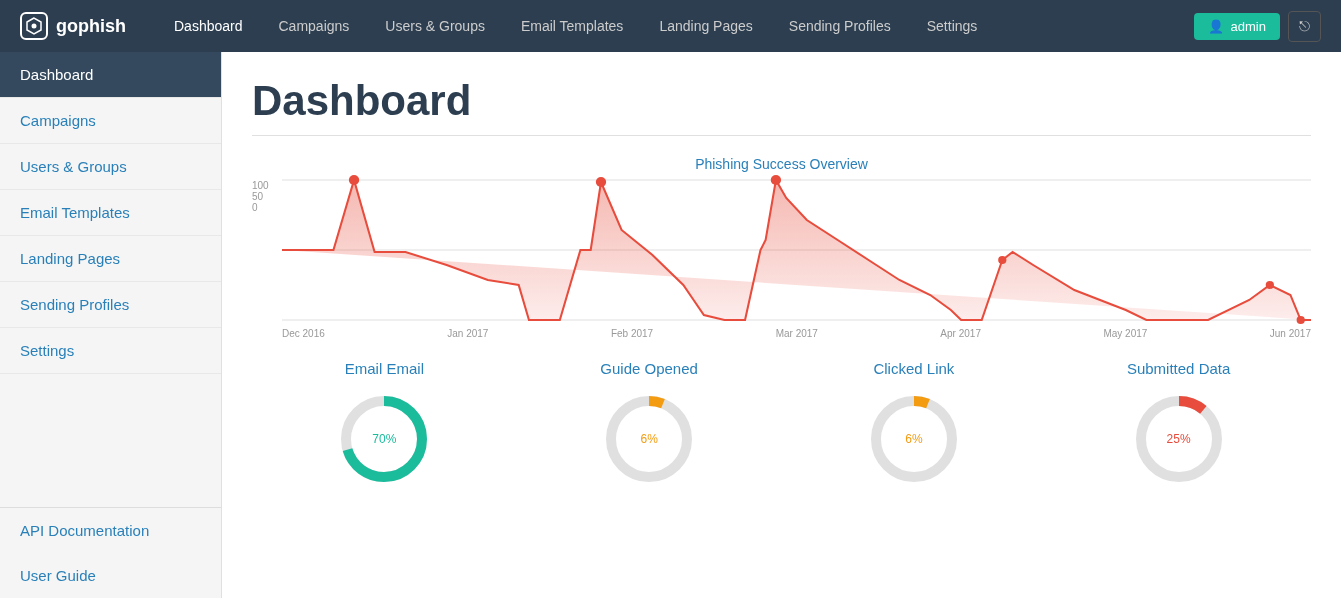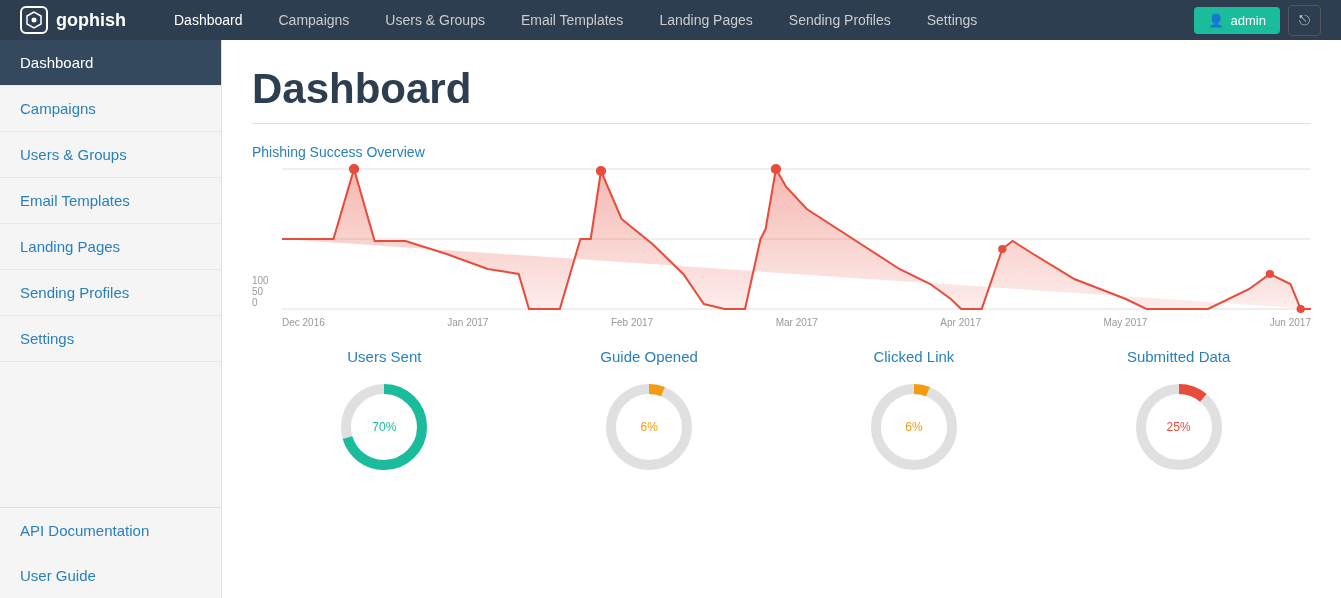--- a/index.html
+++ b/index.html
@@ -3,21 +3,21 @@
   <meta charset="utf-8">
   <style>
     * { margin: 0; padding: 0; box-sizing: border-box; }
     body { font-family: 'Helvetica Neue', Arial, sans-serif; background: #fff; display: flex; flex-direction: column; height: 598px; overflow: hidden; }
 
     
     .navbar {
       background: #2c3e50;
       display: flex;
       align-items: center;
-      height: 40px;
+      height: 52px;
       padding: 0 20px;
       flex-shrink: 0;
     }
     .navbar-brand {
       display: flex;
       align-items: center;
       color: #fff;
       font-size: 18px;
       font-weight: bold;
       margin-right: 30px;
@@ -137,30 +137,30 @@
       border: none;
       border-top: 1px solid #e0e0e0;
       margin-bottom: 20px;
     }
 
     
     .chart-container {
       margin-bottom: 20px;
     }
     .chart-title {
-      text-align: left;
+      text-align: center;
       font-size: 14px;
       color: #2980b9;
       margin-bottom: 8px;
     }
     .chart-wrapper {
       position: relative;
       height: 160px;
       display: flex;
-      align-items: flex-end;
+      align-items: flex-start;
     }
     .y-labels {
       display: flex;
       flex-direction: column;
       justify-content: space-between;
       width: 30px;
       font-size: 10px;
       color: #999;
       padding-bottom: 20px;
     }
@@ -409,21 +409,21 @@
             <span>May 2017</span>
             <span>Jun 2017</span>
           </div>
         </div>
       </div>
     </div>
 
     <div class="stats-row">
 
       <div class="stat-card">
-        <div class="stat-title">Users Sent</div>
+        <div class="stat-title">Email Email</div>
         <div class="donut-wrapper">
           <svg viewBox="0 0 100 100">
             <circle cx="50" cy="50" r="38" fill="none" stroke="#e0e0e0" stroke-width="10"></circle>
             <circle cx="50" cy="50" r="38" fill="none" stroke="#1abc9c" stroke-width="10" stroke-dasharray="168 71" stroke-dashoffset="0" transform="rotate(-90 50 50)"></circle>
           </svg>
           <div class="donut-center" style="color:#1abc9c">70%</div>
         </div>
       </div>
 
       <div class="stat-card">

